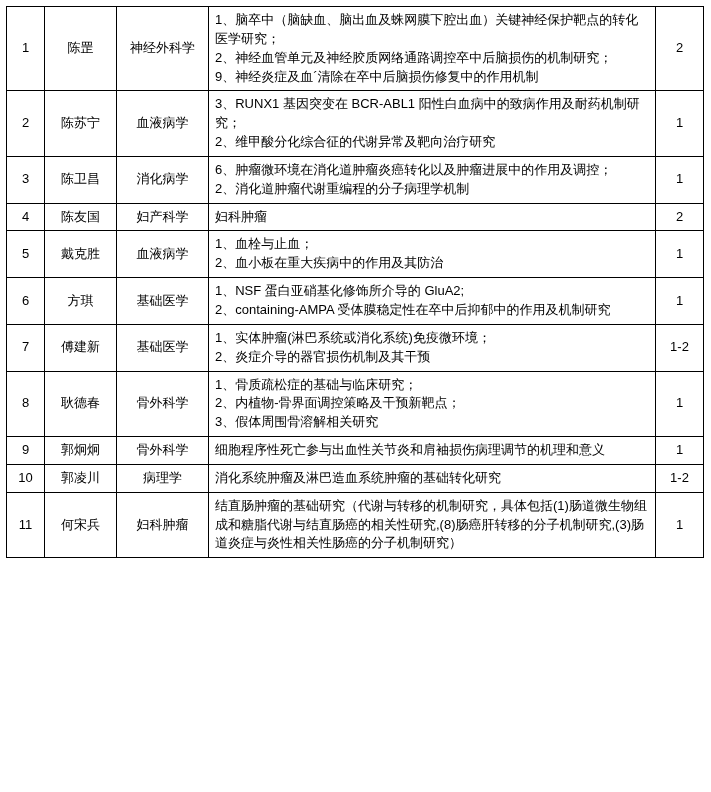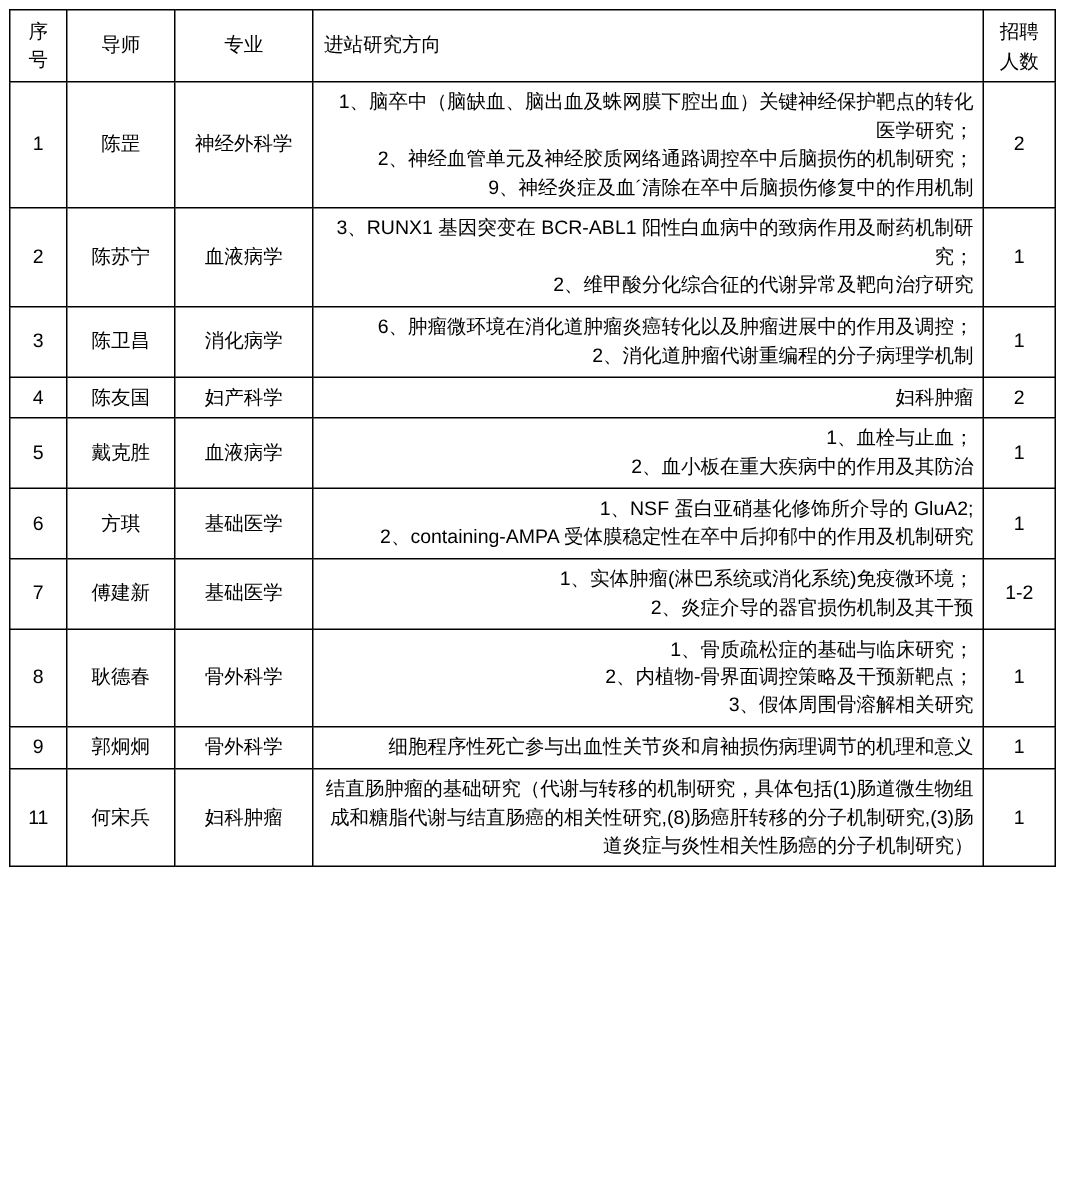--- a/index.html
+++ b/index.html
@@ -48,21 +48,21 @@
     text-align: left;
     padding-left: 7px;
   }
   .hdr td.num-head {
     line-height: 1.5;
   }
   td.seq, td.adv, td.maj, td.num {
     text-align: center;
   }
   td.dir {
-    text-align: right;
+    text-align: left;
     padding-left: 7px;
     padding-right: 5px;
   }
   .dir-line {
     display: block;
     white-space: normal;
     word-break: break-word;
   }
 </style>
 </head>
@@ -71,30 +71,20 @@
 <div class="page">
   <table class="tbl">
     <colgroup>
       <col class="c-seq">
       <col class="c-adv">
       <col class="c-maj">
       <col class="c-dir">
       <col class="c-num">
     </colgroup>
     <tbody>
-      <tr class="hdr">
-        <td>序号</td>
-        <td>导师</td>
-        <td>专业</td>
-        <td class="dir-head">进站研究方向</td>
-        <td class="num-head">
-          <span>招聘</span><br>
-          <span>人数</span>
-        </td>
-      </tr>
 
       <tr>
         <td class="seq">1</td>
         <td class="adv">陈罡</td>
         <td class="maj">神经外科学</td>
         <td class="dir">
           <span class="dir-line">1、脑卒中（脑缺血、脑出血及蛛网膜下腔出血）关键神经保护靶点的转化医学研究；</span>
           <span class="dir-line">2、神经血管单元及神经胶质网络通路调控卒中后脑损伤的机制研究；</span>
           <span class="dir-line">9、神经炎症及血´清除在卒中后脑损伤修复中的作用机制</span>
         </td>
@@ -181,20 +171,29 @@
       <tr>
         <td class="seq">9</td>
         <td class="adv">郭炯炯</td>
         <td class="maj">骨外科学</td>
         <td class="dir">
           <span class="dir-line">细胞程序性死亡参与出血性关节炎和肩袖损伤病理调节的机理和意义</span>
         </td>
         <td class="num">1</td>
       </tr>
 
+      <tr>
+        <td class="seq">10</td>
+        <td class="adv">郭凌川</td>
+        <td class="maj">病理学</td>
+        <td class="dir">
+          <span class="dir-line">消化系统肿瘤及淋巴造血系统肿瘤的基础转化研究</span>
+        </td>
+        <td class="num">1-2</td>
+      </tr>
 
       <tr>
         <td class="seq">11</td>
         <td class="adv">何宋兵</td>
         <td class="maj">妇科肿瘤</td>
         <td class="dir">
           <span class="dir-line">结直肠肿瘤的基础研究（代谢与转移的机制研究，具体包括(1)肠道微生物组成和糖脂代谢与结直肠癌的相关性研究,(8)肠癌肝转移的分子机制研究,(3)肠道炎症与炎性相关性肠癌的分子机制研究）</span>
         </td>
         <td class="num">1</td>
       </tr>

